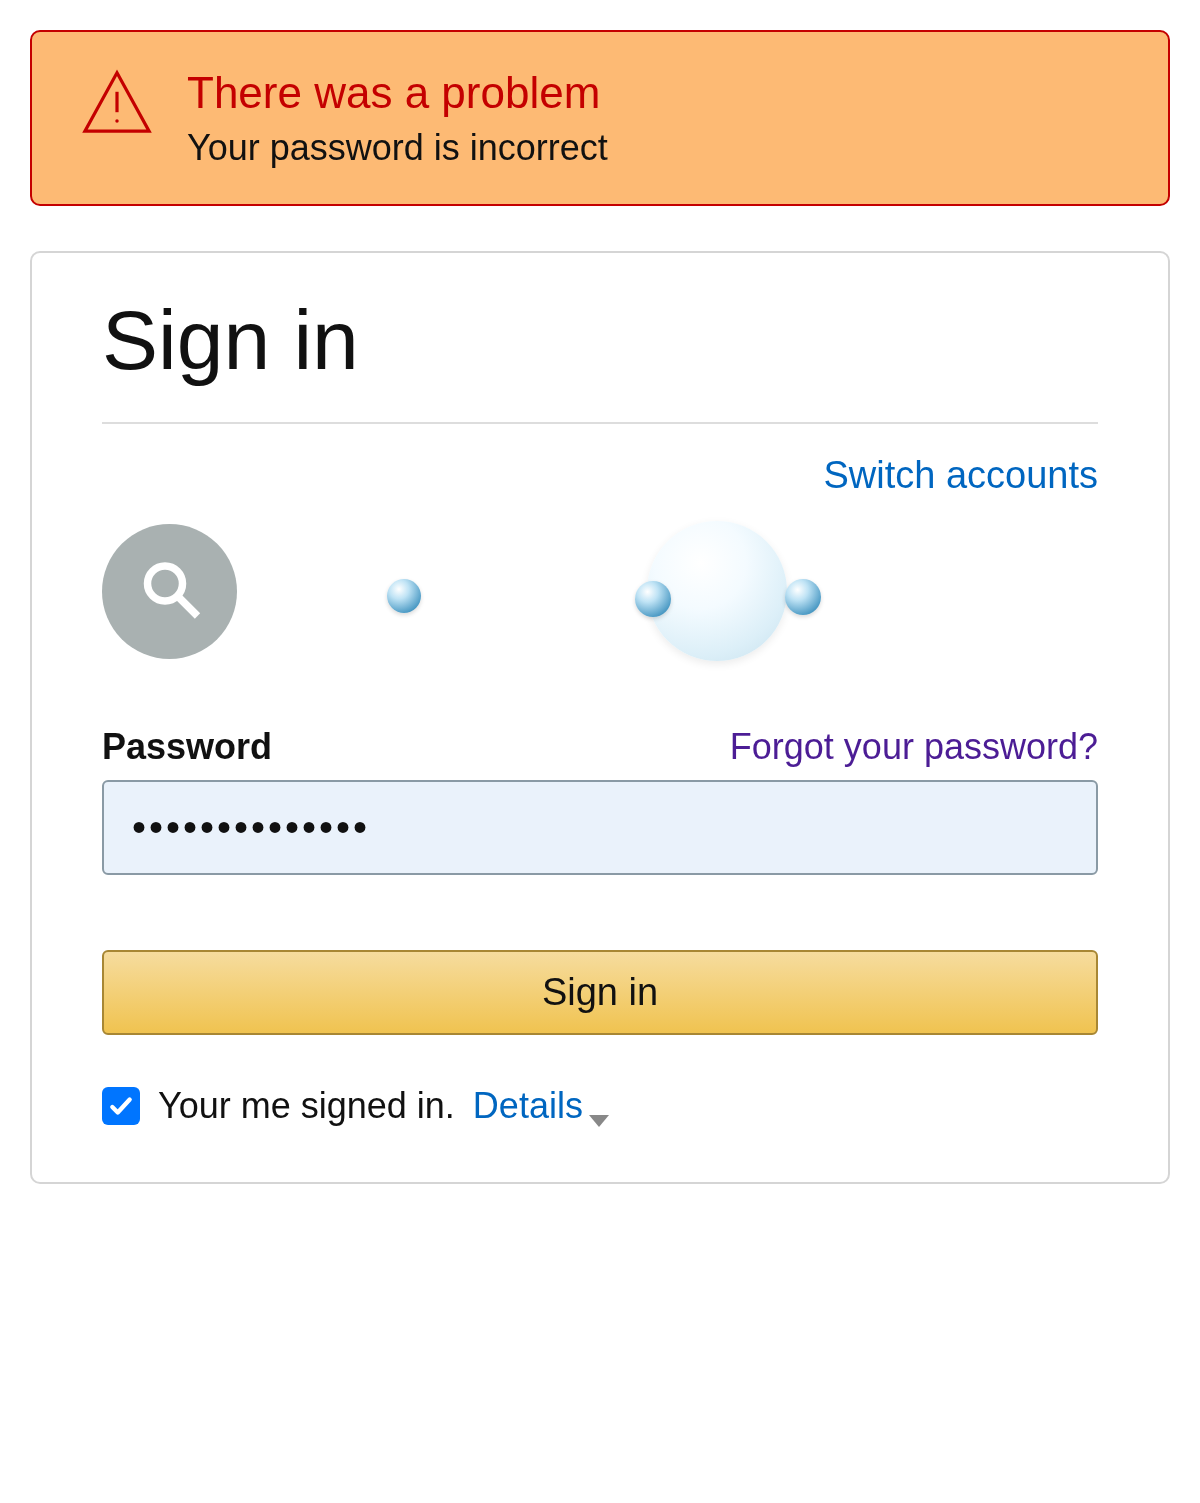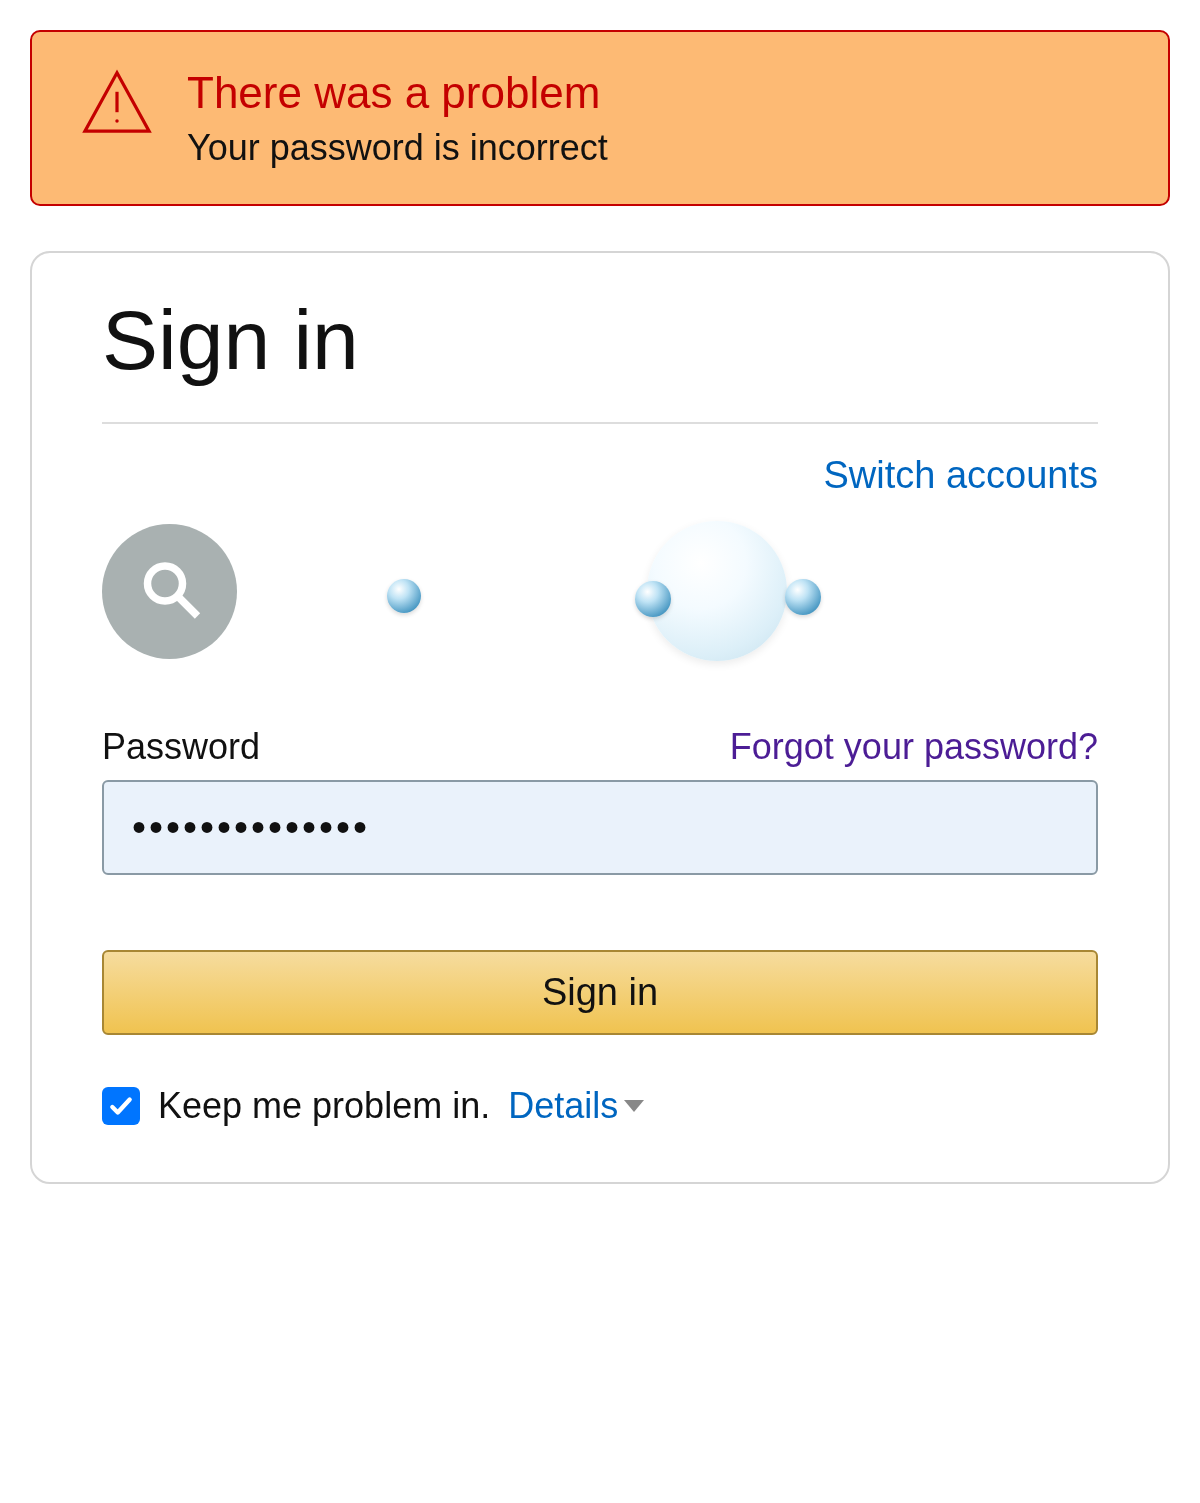--- a/index.html
+++ b/index.html
@@ -42,21 +42,21 @@
       color: #c40000;
       line-height: 1.1;
     }
     .error-message {
       font-size: 36px;
       color: #111111;
       font-weight: 400;
     }
     .signin-box {
       border: 2px solid #d5d5d5;
-      border-radius: 20px;
+      border-radius: 10px;
       background: #ffffff;
       padding: 45px 70px 55px 70px;
     }
     .signin-heading {
       font-size: 84px;
       font-weight: 400;
       color: #111111;
       line-height: 1;
     }
     .divider {
@@ -144,21 +144,21 @@
       box-shadow: 0 2px 4px rgba(0,0,0,0.15);
     }
     .password-label-row {
       display: flex;
       justify-content: space-between;
       align-items: baseline;
       margin-bottom: 12px;
     }
     .field-label {
       font-size: 36px;
-      font-weight: 400;
+      font-weight: 700;
       color: #111111;
     }
     .forgot-link {
       font-size: 36px;
       color: #4c1d95;
       cursor: pointer;
     }
     .password-input {
       width: 100%;
       height: 95px;
@@ -210,21 +210,21 @@
     }
     .keep-label {
       font-size: 36px;
       color: #111111;
     }
     .details-link {
       font-size: 36px;
       color: #0066c0;
       cursor: pointer;
       display: inline-flex;
-      align-items: center;
+      align-items: flex-end;
       gap: 6px;
     }
     .caret-down {
       width: 0;
       height: 0;
       border-left: 10px solid transparent;
       border-right: 10px solid transparent;
       border-top: 12px solid #888;
       display: inline-block;
     }
@@ -277,19 +277,19 @@
   <input type="password" class="password-input" value="••••••••••••••" style="">
 
   <button class="signin-button">Sign in</button>
 
   <div class="keep-row">
     <span class="checkbox-wrap">
       <svg viewBox="0 0 24 24">
           <polyline points="4,13 9,18 20,6"></polyline>
         </svg>
     </span>
-    <span class="keep-label">Keep me problem in.</span>
+    <span class="keep-label">Your me signed in.</span>
     <a class="details-link">
       <span>Details</span>
       <span class="caret-down"></span>
     </a>
   </div>
 </div>
 
 </body></html>

